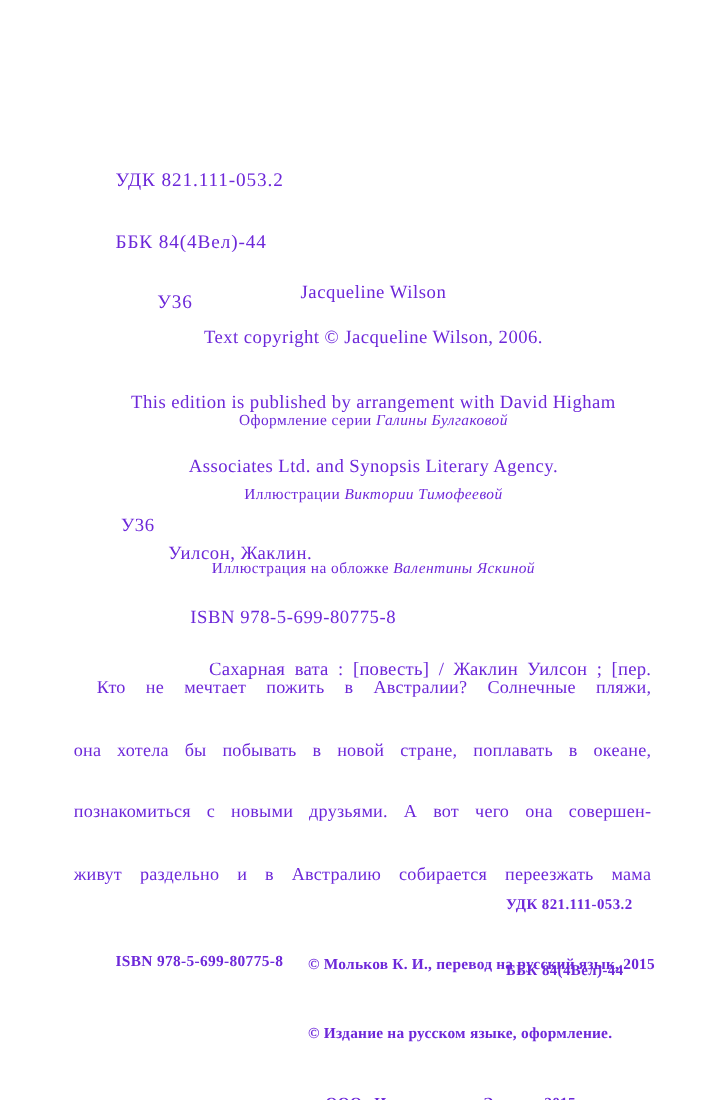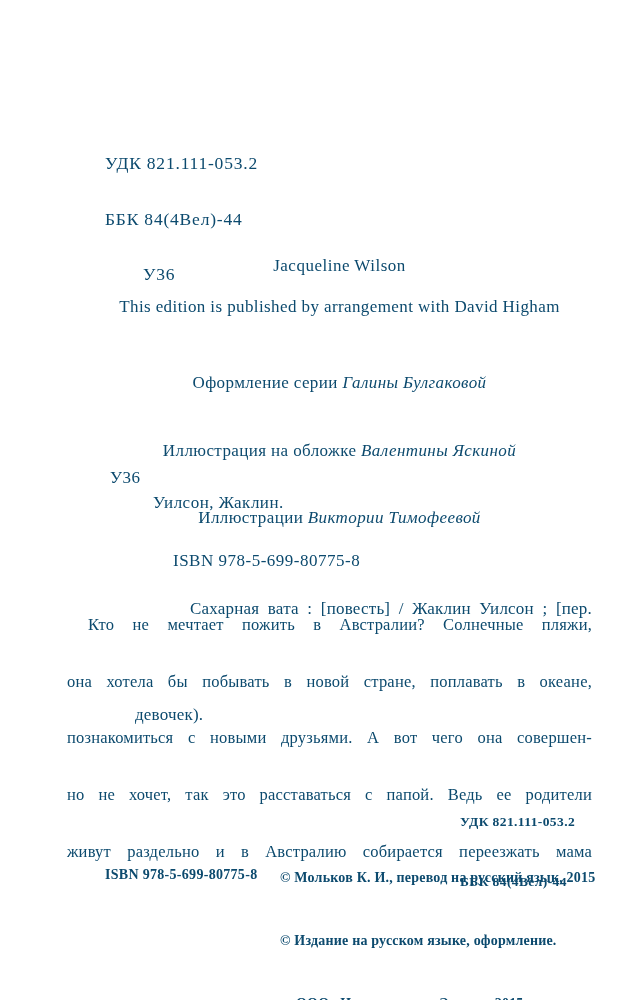--- a/index.html
+++ b/index.html
@@ -2,36 +2,36 @@
 <html><head>
 <meta charset="utf-8">
 <style>
   html, body { margin: 0; padding: 0; background: #ffffff; }
   .page {
     position: relative;
     width: 644px;
     height: 1000px;
     background: #ffffff;
     font-family: "Liberation Serif", serif;
-    color: #0c4a6e;
+    color: #6d28d9;
     overflow: hidden;
   }
   .page div { white-space: pre-wrap; }
 
   .top-codes {
     position: absolute; left: 105px; top: 117px;
     font-size: 17.5px; line-height: 18.5px; letter-spacing: 0.8px;
   }
   .top-codes .indent { padding-left: 38px; }
 
   .center-col { position: absolute; left: 77px; width: 525px; text-align: center; }
 
   .title-en   { top: 208px; font-size: 17px; line-height: 23px;   letter-spacing: 0.5px; }
   .copyright-en { top: 258px; font-size: 17px; line-height: 19.5px; letter-spacing: 0.4px; }
-  .credits    { top: 327px; font-size: 17px; line-height: 22.5px; letter-spacing: 0.4px; }
+  .credits    { top: 327px; font-size: 14px; line-height: 22.5px; letter-spacing: 0.4px; }
   .credits .c-name { font-style: italic; }
 
   .margin-code {
     position: absolute; left: 110px; top: 468px;
     font-size: 17px; letter-spacing: 0.5px;
   }
   .record {
     position: absolute; left: 135px; top: 445px; width: 457px;
     font-size: 17px; line-height: 23px; letter-spacing: 0.2px;
   }
@@ -75,44 +75,44 @@
     <div>УДК 821.111-053.2</div>
     <div>ББК 84(4Вел)-44</div>
     <div class="indent">У36</div>
   </div>
 
   <div class="center-col title-en">
     <div>Jacqueline Wilson</div>
   </div>
 
   <div class="center-col copyright-en">
+    <div>Text copyright © Jacqueline Wilson, 2006.</div>
     <div>This edition is published by arrangement with David Higham</div>
+    <div>Associates Ltd. and Synopsis Literary Agency.</div>
   </div>
 
   <div class="center-col credits">
     <div><span class="c-prefix">Оформление серии </span><span class="c-name">Галины Булгаковой</span></div>
+    <div><span class="c-prefix">Иллюстрации </span><span class="c-name">Виктории Тимофеевой</span></div>
     <div><span class="c-prefix">Иллюстрация на обложке </span><span class="c-name">Валентины Яскиной</span></div>
-    <div><span class="c-prefix">Иллюстрации </span><span class="c-name">Виктории Тимофеевой</span></div>
   </div>
 
   <div class="margin-code">У36</div>
 
   <div class="record">
     <div class="rec-header">Уилсон, Жаклин.</div>
     <div class="rec-line first">Сахарная вата : [повесть] / Жаклин Уилсон ; [пер.</div>
-    <div class="rec-line last">девочек).</div>
   </div>
 
   <div class="isbn-record">ISBN 978-5-699-80775-8</div>
 
   <div class="annotation">
     <div class="ann-line first">Кто не мечтает пожить в Австралии? Солнечные пляжи,</div>
     <div class="ann-line">она хотела бы побывать в новой стране, поплавать в океане,</div>
     <div class="ann-line">познакомиться с новыми друзьями. А вот чего она совершен-</div>
-    <div class="ann-line">но не хочет, так это расставаться с папой. Ведь ее родители</div>
     <div class="ann-line">живут раздельно и в Австралию собирается переезжать мама</div>
     
     
     
     
   </div>
 
   <div class="codes-bottom">
     <div>УДК 821.111-053.2</div>
     <div>ББК 84(4Вел)-44</div>

